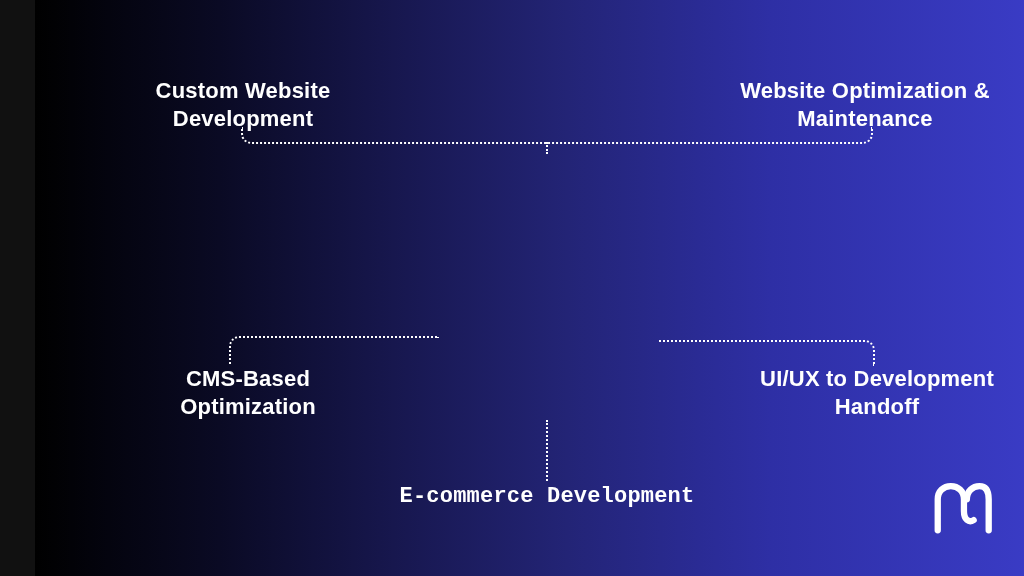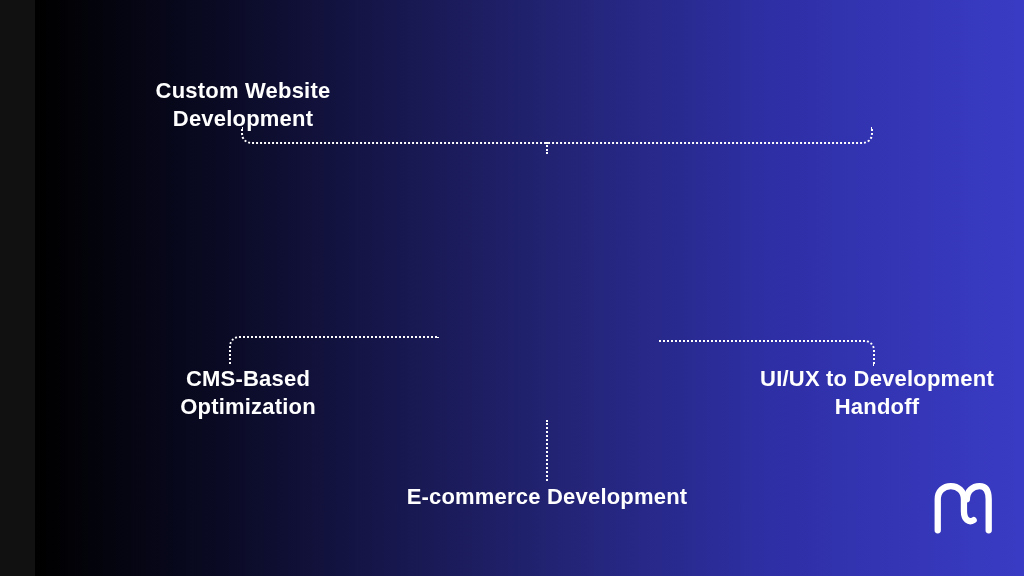--- a/index.html
+++ b/index.html
@@ -18,21 +18,21 @@
     font-size:22px;
     line-height:28px;
     text-align:center;
     white-space:pre-line;
     letter-spacing:0.2px;
   }
   .svc-tl{left:68px;top:77px;width:280px;}
   .svc-tr{left:694px;top:77px;width:272px;}
   .svc-bl{left:73px;top:365px;width:280px;}
   .svc-br{left:706px;top:365px;width:272px;}
-  .svc-bc{left:352px;top:483px;width:320px;}
+  .svc-bc{left:352px;top:483px;width:320px;font-family:Liberation Mono, monospace;}
 
   .connector{position:absolute;}
   .conn-top{
     left:206px;top:127px;width:628px;height:15px;
     border-left:2px dotted #ffffff;
     border-right:2px dotted #ffffff;
     border-bottom:2px dotted #ffffff;
     border-bottom-left-radius:10px;
     border-bottom-right-radius:10px;
   }
@@ -82,20 +82,22 @@
 <div class="canvas">
 
   <div class="connector conn-top"></div>
   <div class="connector conn-top-drop"></div>
   <div class="connector conn-bl"></div>
   <div class="connector conn-br"></div>
   <div class="connector conn-bc"></div>
 
   <div class="svc-label svc-tl">Custom Website
 Development</div>
+  <div class="svc-label svc-tr">Website Optimization &amp;
+Maintenance</div>
   <div class="svc-label svc-bl">CMS-Based
 Optimization</div>
   <div class="svc-label svc-br">UI/UX to Development
 Handoff</div>
   <div class="svc-label svc-bc">E-commerce Development</div>
 
 
   <div class="logo-wrap">
     <svg width="66" height="58" viewBox="0 0 68 58">
       <g fill="none" stroke="#ffffff" stroke-width="6.5" stroke-linecap="round">

